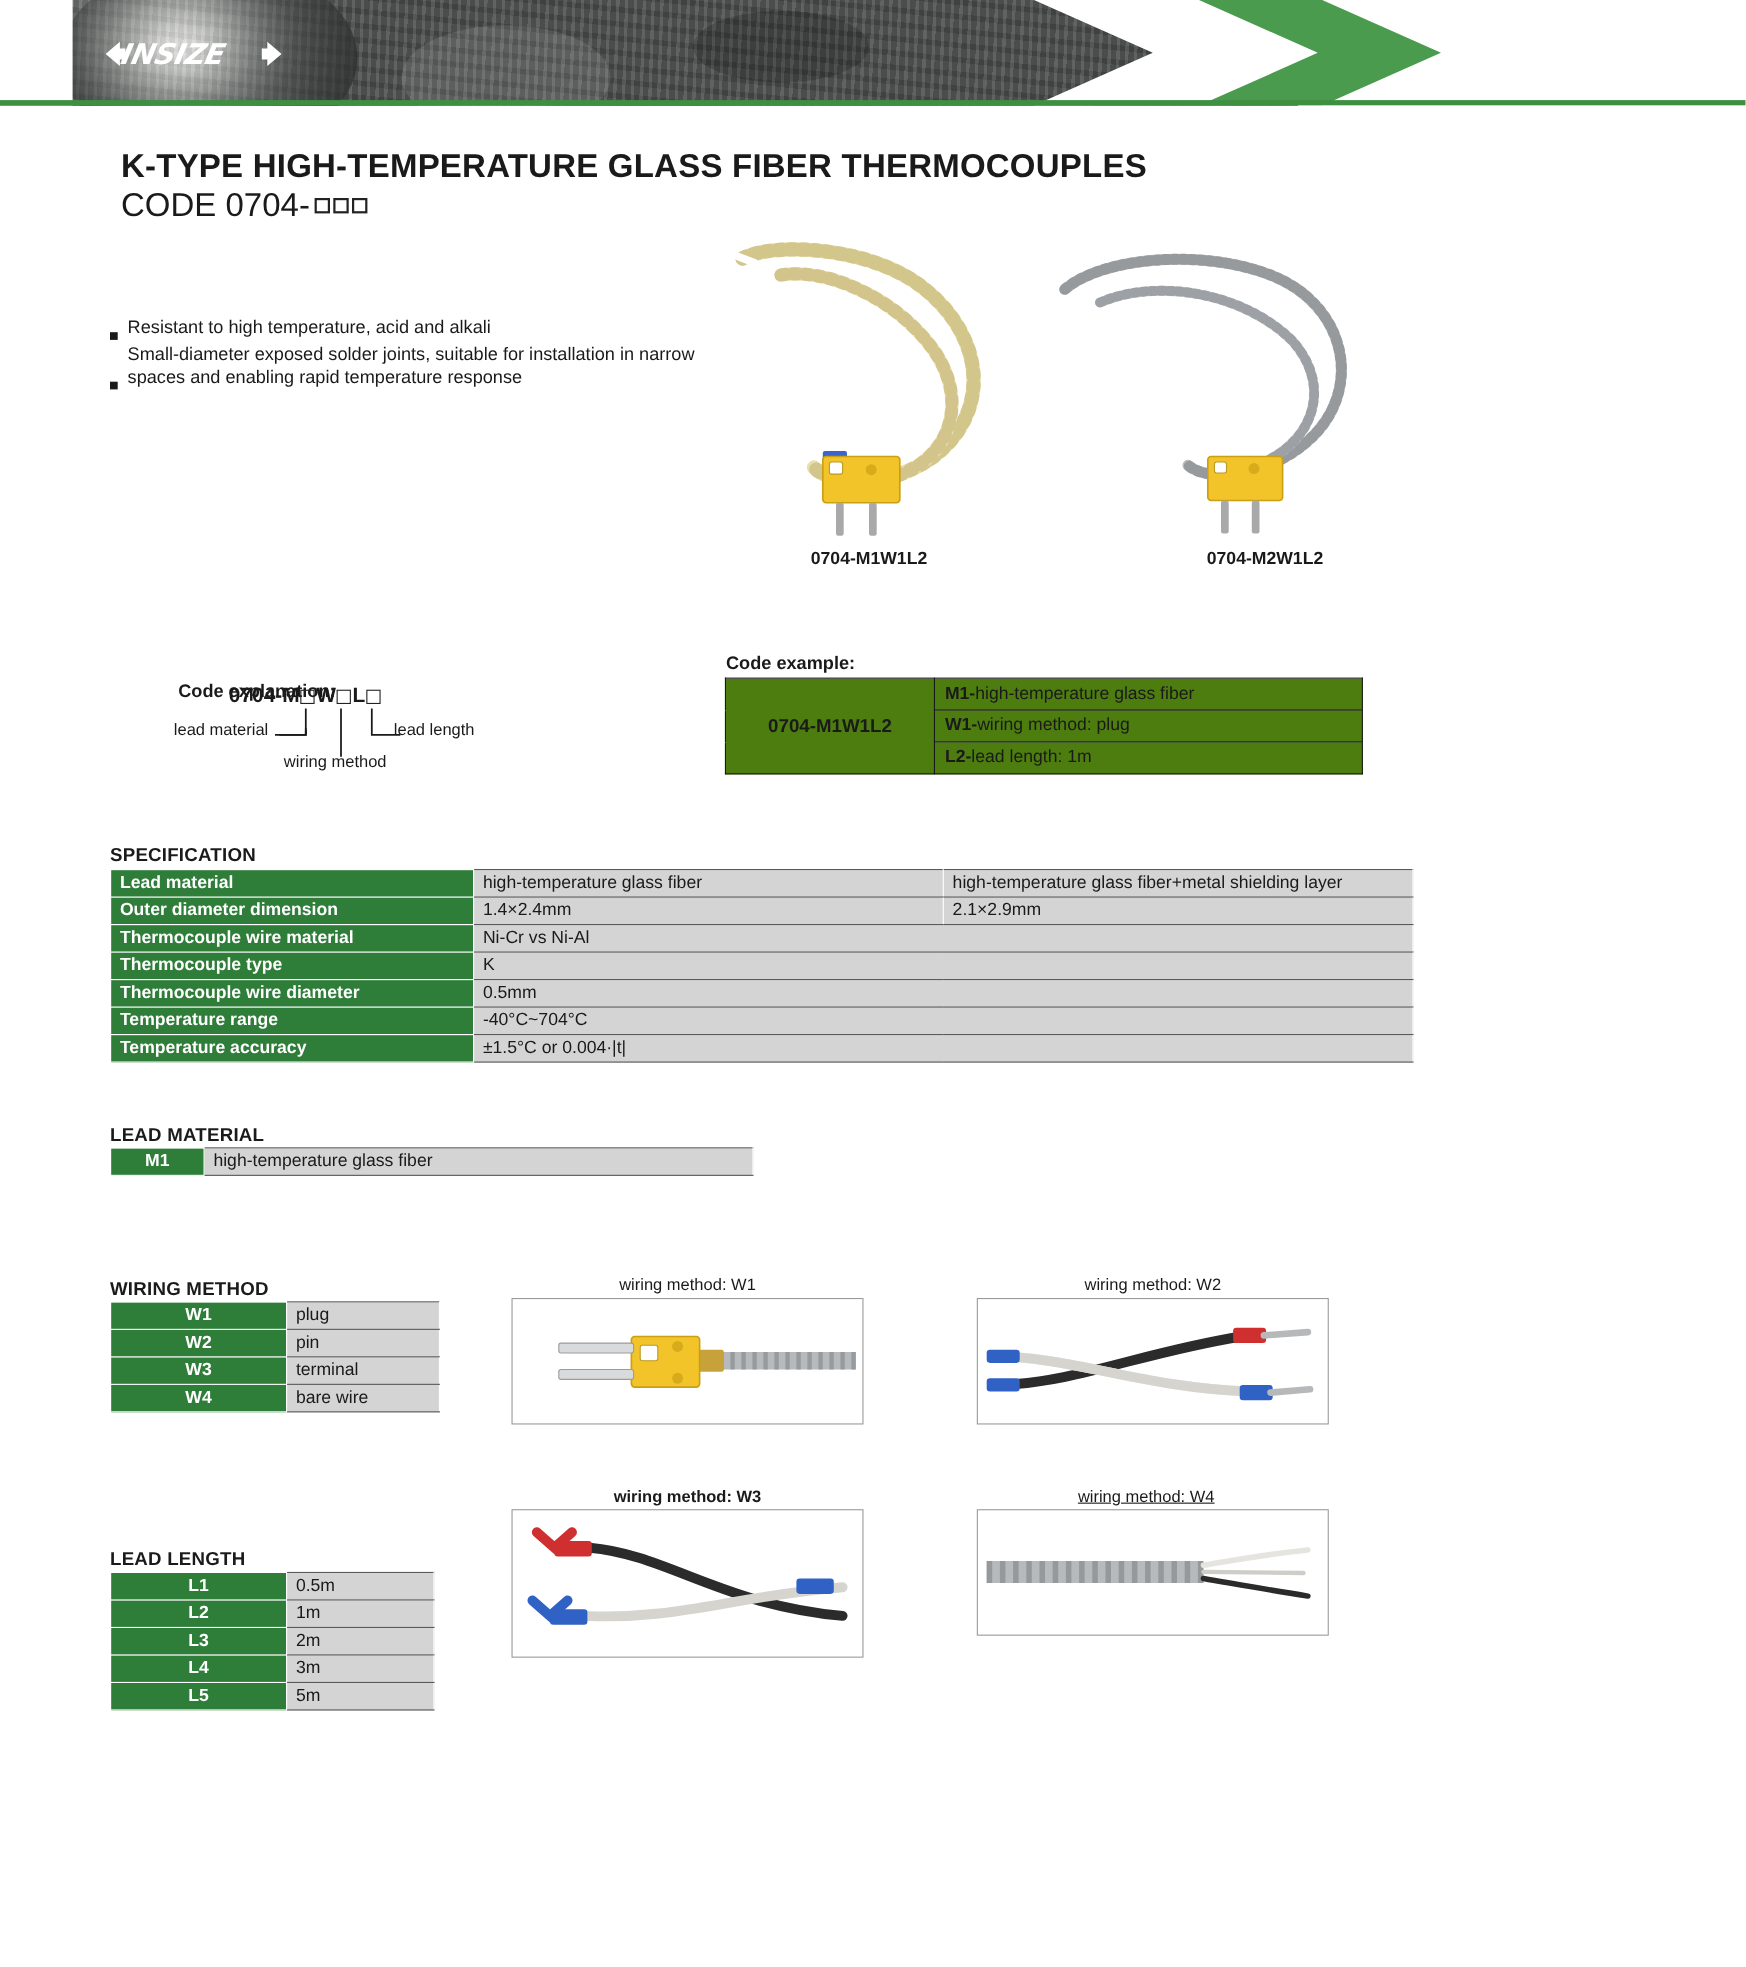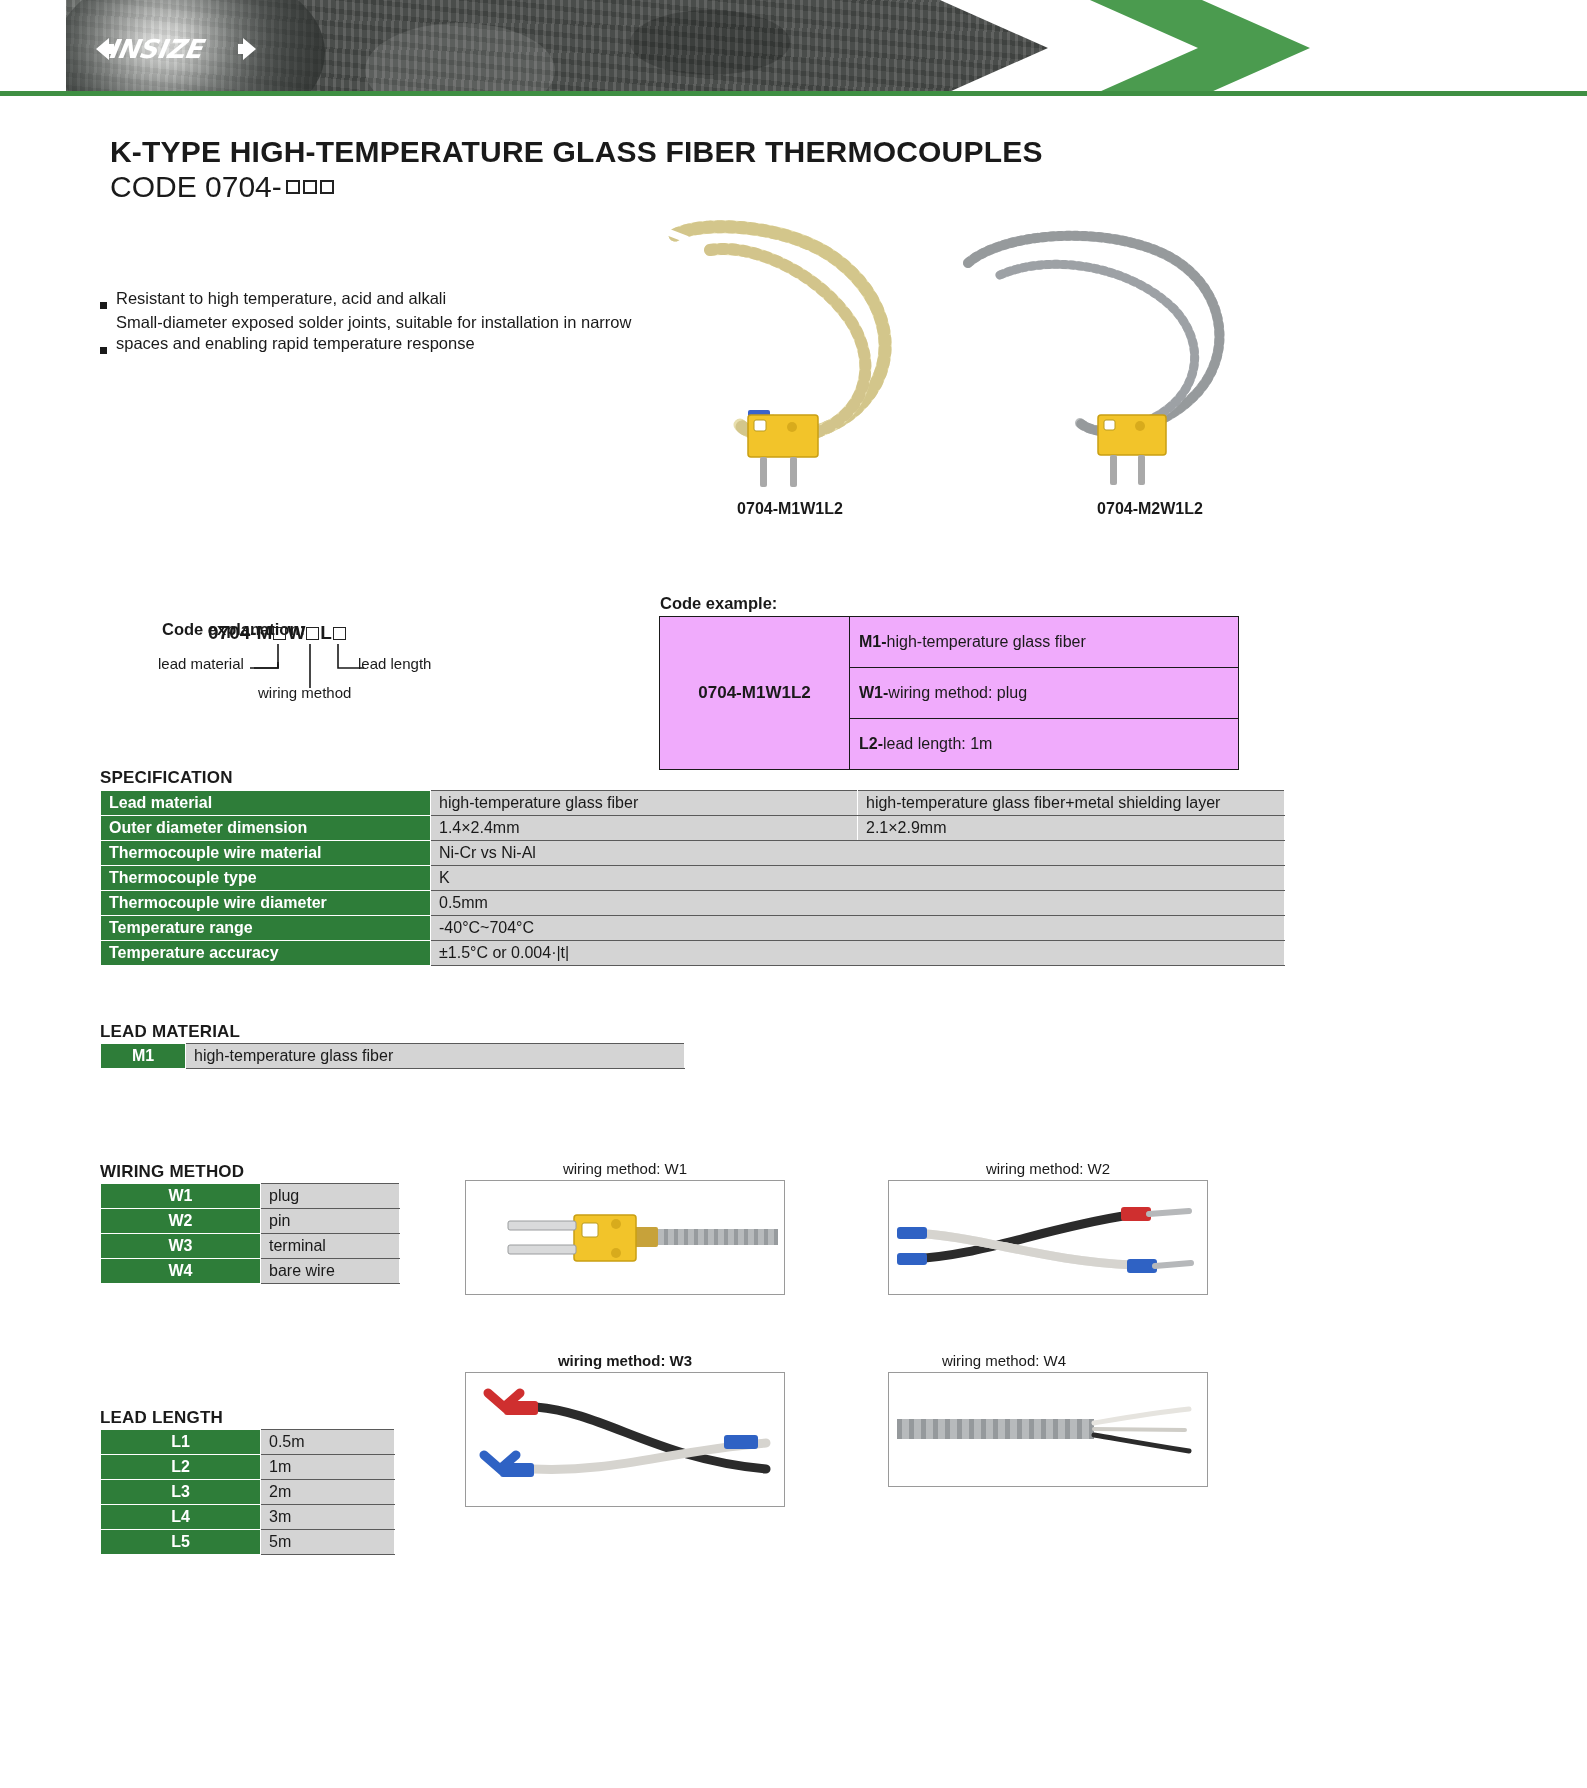--- a/index.html
+++ b/index.html
@@ -66,21 +66,21 @@
   .code-expl-code { position:absolute; left:208px; top:622px; font-size:19px; font-weight:bold; display:flex; align-items:center; }
   .code-expl-code .sqbox { width:13px; height:13px; border:1.6px solid #222; margin:0 1px; }
   .code-expl-svg { position:absolute; left:150px; top:640px; }
   .lbl-lead-material { position:absolute; left:158px; top:655px; font-size:15px; }
   .lbl-lead-length { position:absolute; left:358px; top:655px; font-size:15px; }
   .lbl-wiring-method { position:absolute; left:258px; top:684px; font-size:15px; }
 
   
   .code-ex-title { position:absolute; left:660px; top:594px; font-size:16.5px; font-weight:bold; }
   .code-ex-table { position:absolute; left:659px; top:616px; width:580px; border-collapse:collapse; }
-  .code-ex-table td { border:1.5px solid #1a1a1a; font-size:16px; padding:16px 9px; background:#f0abfc; }
+  .code-ex-table td { border:1.5px solid #1a1a1a; font-size:16px; padding:5px 9px; background:#4d7c0f; }
   .code-ex-table td.key { width:190px; text-align:center; font-weight:bold; font-size:17px; }
 
   
   .sec-head { position:absolute; font-size:17px; font-weight:bold; letter-spacing:.2px; }
 
   
   table.dt { border-collapse:collapse; position:absolute; }
   table.dt td { font-size:16px; padding:3px 8px; border:1px solid #ffffff; }
   table.dt td.gh { background:#2e7d39; color:#ffffff; font-weight:bold; }
   table.dt td.gv { background:#d4d4d4; color:#1a1a1a; border-left:1px solid #1a1a1a; border-top:1px solid #5a5a5a; border-bottom:1px solid #5a5a5a; }
@@ -322,21 +322,21 @@
     <path d="M70 34 C 140 40, 190 86, 300 96" stroke="#2b2b2b" stroke-width="9" fill="none" stroke-linecap="round"></path>
     <path d="M66 96 C 150 100, 200 78, 300 70" stroke="#d6d4cf" stroke-width="9" fill="none" stroke-linecap="round"></path>
     <path d="M22 20 L38 34 L54 20" stroke="#cf2f2f" stroke-width="9" fill="none" stroke-linecap="round"></path>
     <rect x="38" y="28" width="34" height="14" rx="3" fill="#cf2f2f"></rect>
     <path d="M18 82 L34 96 L50 82" stroke="#2f62c4" stroke-width="9" fill="none" stroke-linecap="round"></path>
     <rect x="34" y="90" width="34" height="14" rx="3" fill="#2f62c4"></rect>
     <rect x="258" y="62" width="34" height="14" rx="3" fill="#2f62c4"></rect>
   </svg>
 </div>
 
-<div class="wcap" style="left:844px; top:1352px; width:320px;">wiring method: W4</div>
+<div class="wcap" style="left:882px; top:1352px; width:320px;text-decoration:underline;">wiring method: W4</div>
 <div class="wphoto" style="left:888px; top:1372px; width:320px; height:115px;">
   <svg width="318" height="113" viewBox="0 0 318 113">
     <path d="M8 56 L205 56" stroke="#b7babc" stroke-width="20" fill="none"></path>
     <path d="M8 56 L205 56" stroke="#8f9396" stroke-width="20" fill="none" stroke-dasharray="5 7" opacity=".85"></path>
     <path d="M205 50 C 240 44, 262 40, 300 36" stroke="#e6e4df" stroke-width="5" fill="none" stroke-linecap="round"></path>
     <path d="M205 62 C 240 68, 262 72, 300 78" stroke="#2b2b2b" stroke-width="5" fill="none" stroke-linecap="round"></path>
     <path d="M205 56 L296 57" stroke="#cfcdc7" stroke-width="4" fill="none" stroke-linecap="round"></path>
   </svg>
 </div>
 

